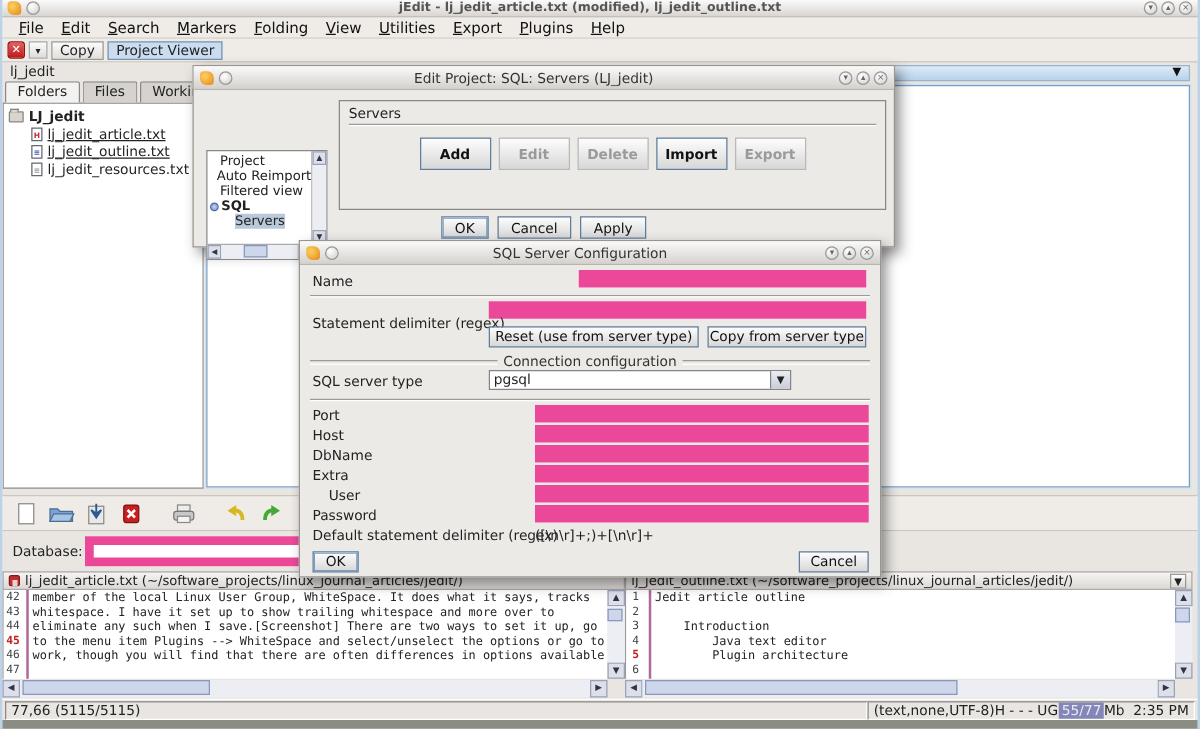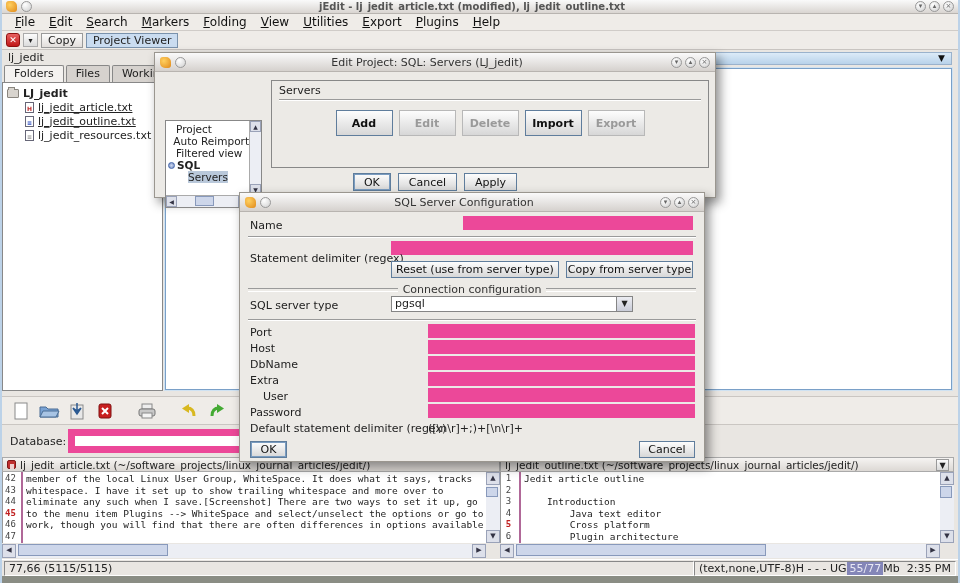--- a/index.html
+++ b/index.html
@@ -319,21 +319,20 @@
           <div>3</div>
           <div>4</div>
           <div class="cur">5</div>
           <div>6</div>
         </div>
         <div class="ed-text">
           <div class="line">Jedit article outline</div>
           <div class="line"></div>
           <div class="line">    Introduction</div>
           <div class="line">        Java text editor</div>
-          <div class="line">        Cross platform</div>
           <div class="line">        Plugin architecture</div>
         </div>
       </div>
       <div class="vscroll" style="right:0;">
         <div class="sb-btn">▲</div>
         <div class="sb-track">
             <div class="sb-thumb" style="top:1px; height:12px;"></div>
           </div>
         <div class="sb-btn">▼</div>
       </div>

